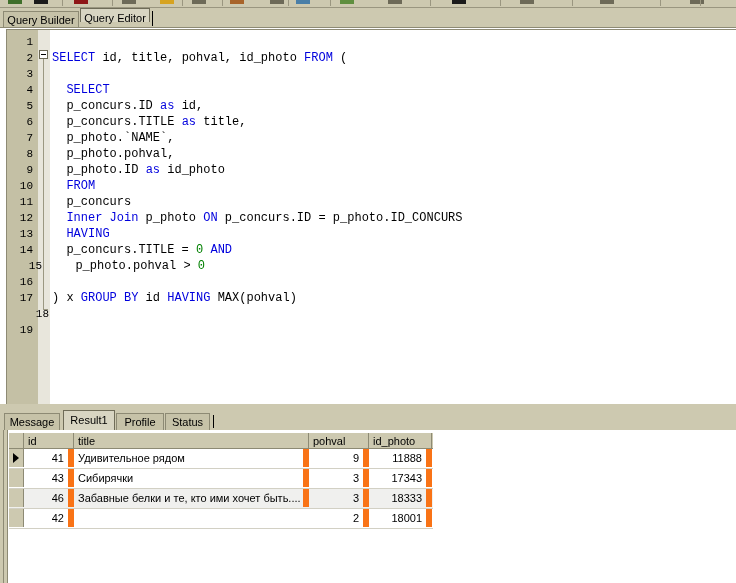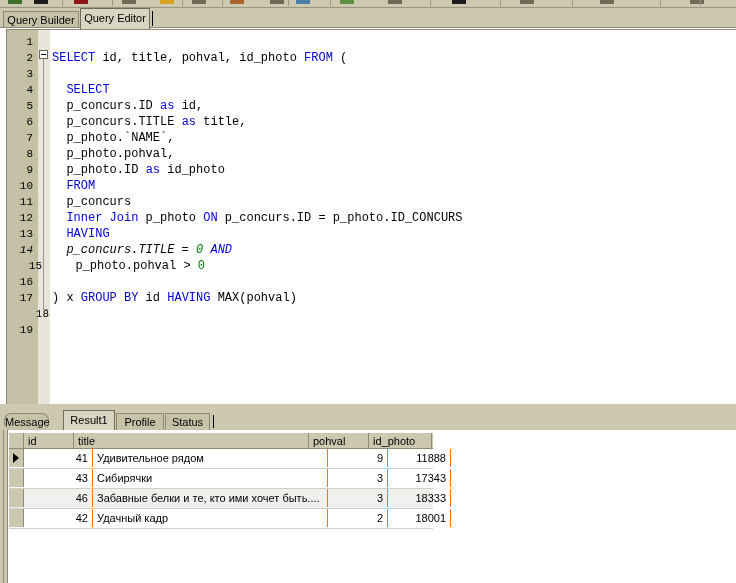--- a/index.html
+++ b/index.html
@@ -58,21 +58,21 @@
     white-space: nowrap;
   }
   .tab.inactive {
     top: 3px;
     height: 17px;
     line-height: 16px;
     background: #c6c2a8;
   }
   .tab.active {
     top: 0px;
-    height: 21px;
+    height: 14px;
     line-height: 19px;
     background: #d8d5c2;
     border-color: #6f6c58;
     z-index: 4;
   }
   #tab-query-builder { left: 3px;  width: 76px; }
   #tab-query-editor  { left: 80px; width: 70px; }
   #tab-caret {
     position: absolute;
     left: 152px; top: 3px;
@@ -193,21 +193,21 @@
     border-bottom: none;
     background: #c6c2a8;
   }
   .rtab.inactive { top: 4px; height: 17px; line-height: 16px; }
   .rtab.active {
     top: 1px; height: 20px; line-height: 18px;
     background: #d8d5c2;
     border-color: #6f6c58;
     z-index: 3;
   }
-  #rtab-message { left: 4px;  width: 45px; border-radius: 7px; }
+  #rtab-message { left: 4px;  width: 56px; }
   #rtab-result1 { left: 63px; width: 52px; }
   #rtab-profile { left: 116px;width: 48px; }
   #rtab-status  { left: 165px;width: 45px; }
   #rtab-caret {
     position: absolute;
     left: 213px; top: 6px;
     width: 1px; height: 13px;
     background: #000;
   }
 
@@ -266,24 +266,23 @@
   }
   .dcell {
     position: absolute;
     top: 0;
     height: 18px;
     line-height: 18px;
     font-family: "Liberation Sans", sans-serif;
     font-size: 11px;
     color: #000;
     box-sizing: border-box;
-    border-right: 1px solid #f97316;
+    border-right: 6px solid #f97316;
     overflow: hidden;
     white-space: nowrap;
-    margin-left: 19px;
   }
   .dcell.numeric { text-align: right; padding-right: 4px; }
   .dcell.text    { text-align: left;  padding-left: 4px; }
 
   .body-row {
     position: relative;
     height: 19px;
     border-bottom: 1px solid #d2d0c4;
     background: #ffffff;
   }
@@ -403,21 +402,21 @@
         <span class="codetext"><span>  p_concurs</span></span>
       </div>
       <div class="code-line" style="top: 180px;">
         <span class="lineno">12</span>
         <span class="codetext"><span>  </span><span class="kw">Inner Join</span><span> p_photo </span><span class="kw">ON</span><span> p_concurs.ID = p_photo.ID_CONCURS</span></span>
       </div>
       <div class="code-line" style="top: 196px;">
         <span class="lineno">13</span>
         <span class="codetext"><span>  </span><span class="kw">HAVING</span></span>
       </div>
-      <div class="code-line" style="top: 212px; font-style: italic;">
+      <div class="code-line" style="top: 212px;">
         <span class="lineno">14</span>
         <span class="codetext"><span>  p_concurs.TITLE = </span><span class="num">0</span><span> </span><span class="kw">AND</span></span>
       </div>
       <div class="code-line" style="top: 228px; margin-left: 9px;">
         <span class="lineno">15</span>
         <span class="codetext"><span>  p_photo.pohval &gt; </span><span class="num">0</span></span>
       </div>
       <div class="code-line" style="top: 244px;">
         <span class="lineno">16</span>
         <span class="codetext"></span>
@@ -475,19 +474,18 @@
         <div class="body-row alt">
           <div class="rowhdr"></div>
           <div class="dcell col-id numeric">46</div>
           <div class="dcell col-title text">Забавные белки и те, кто ими хочет быть....</div>
           <div class="dcell col-pohval numeric">3</div>
           <div class="dcell col-photo numeric">18333</div>
         </div>
         <div class="body-row">
           <div class="rowhdr"></div>
           <div class="dcell col-id numeric">42</div>
-          <div class="dcell col-title text">Удачный кадр</div>
           <div class="dcell col-pohval numeric">2</div>
           <div class="dcell col-photo numeric">18001</div>
         </div>
       </div>
   </div>
 </div>
 
 </body></html>

